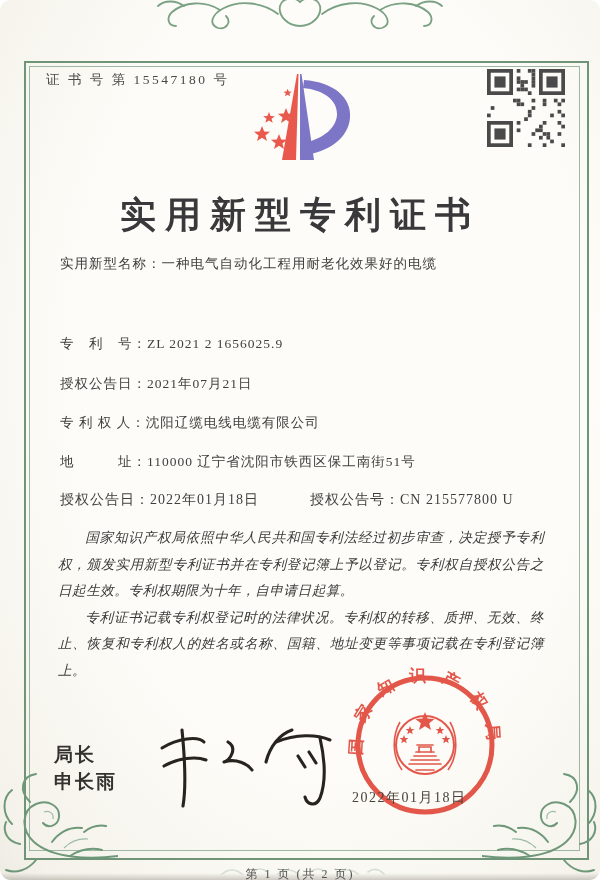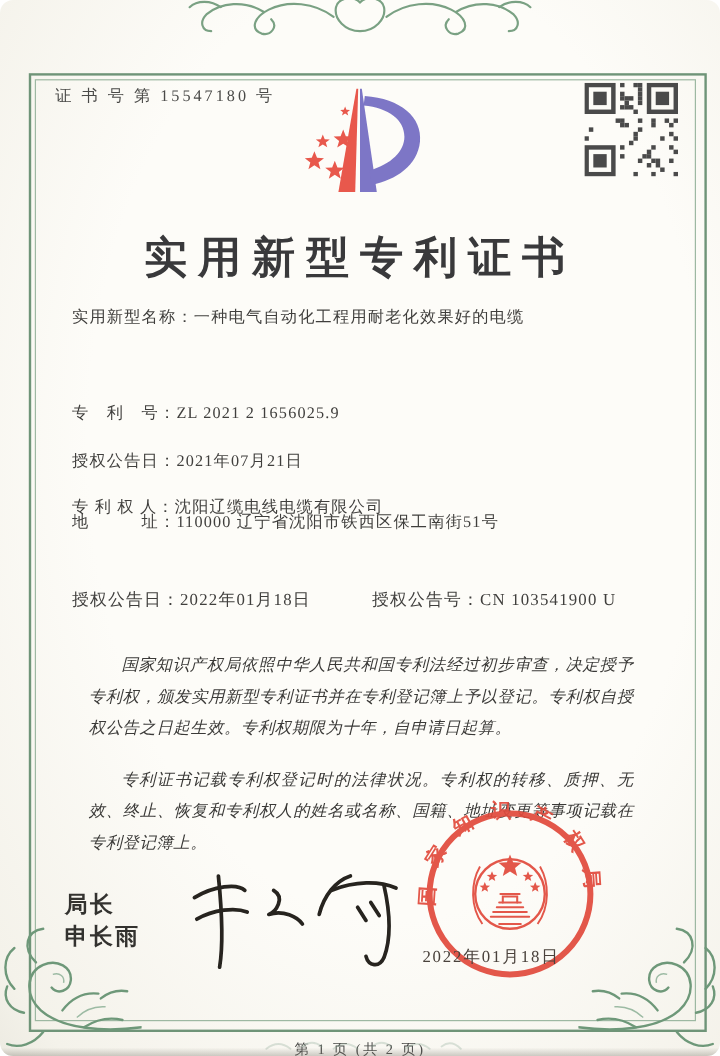--- a/index.html
+++ b/index.html
@@ -16,26 +16,26 @@
   
   .frame-outer{left:24px;top:61px;width:561px;height:795px;
     border:2.2px solid #6f9478;}
   .frame-inner{left:29px;top:66px;width:549px;height:783px;
     border:1px solid #9db8a2;}
   
   .cert-no{left:46px;top:71px;font-size:13.5px;letter-spacing:2.5px;color:#4a4a48;}
   .title{left:0;top:181px;width:600px;text-align:center;font-size:36px;font-weight:600;
     letter-spacing:9px;color:#39393b;margin-top:10px;}
   .field{left:60px;width:490px;font-size:13.5px;letter-spacing:1px;color:#403f3d;white-space:nowrap;}
-  .f0{top:255px;} .f1{top:296px;} .f2{top:335px;} .f3{top:375px;} .f4{top:414px;} .f5{top:426px;}
+  .f0{top:255px;} .f1{top:296px;} .f2{top:335px;} .f3{top:375px;} .f4{top:414px;} .f5{top:453px;}
   .grant-row{left:60px;top:491px;width:500px;font-size:14px;letter-spacing:1px;color:#403f3d;white-space:nowrap;}
   .grant-no{position:absolute;left:250px;top:0;}
   .paras{left:58px;top:525px;width:486px;font-size:13.6px;line-height:26.5px;
     color:#3b3a38;text-align:justify;font-style:italic;letter-spacing:.5px;}
-  .paras p{margin:16px;text-indent:2em;}
+  .paras p{margin:0;text-indent:2em;}
   .signer{left:54px;top:741px;font-family:"Liberation Sans","DejaVu Sans",sans-serif;
     font-weight:bold;font-size:19px;color:#33322f;line-height:27px;letter-spacing:2px;}
   .seal-date{left:352px;top:789px;width:160px;font-size:14px;letter-spacing:1.5px;color:#4a423c;z-index:4;}
   .footer{left:0;top:866px;width:600px;text-align:center;font-size:12px;letter-spacing:2px;color:#4a4a48;}
   svg{display:block;}
 </style>
 </head>
 <body>
 
 <div class="photo">
@@ -157,21 +157,21 @@
   <div class="abs title">实用新型专利证书</div>
 
   <div class="abs field f0"><span>实用新型名称：</span><span>一种电气自动化工程用耐老化效果好的电缆</span></div>
   <div class="abs field f2"><span>专　利　号：</span><span>ZL 2021 2 1656025.9</span></div>
   <div class="abs field f3"><span>授权公告日：</span><span>2021年07月21日</span></div>
   <div class="abs field f4"><span>专 利 权 人：</span><span>沈阳辽缆电线电缆有限公司</span></div>
   <div class="abs field f5"><span>地　　　址：</span><span>110000 辽宁省沈阳市铁西区保工南街51号</span></div>
 
   <div class="abs grant-row">
     <span><span>授权公告日：</span><span>2022年01月18日</span></span>
-    <span class="grant-no"><span>授权公告号：</span><span>CN 103541900 U</span></span>
+    <span class="grant-no"><span>授权公告号：</span><span>CN 215577800 U</span></span>
   </div>
 
   <div class="abs paras">
     <p>国家知识产权局依照中华人民共和国专利法经过初步审查，决定授予专利权，颁发实用新型专利证书并在专利登记簿上予以登记。专利权自授权公告之日起生效。专利权期限为十年，自申请日起算。</p>
     <p>专利证书记载专利权登记时的法律状况。专利权的转移、质押、无效、终止、恢复和专利权人的姓名或名称、国籍、地址变更等事项记载在专利登记簿上。</p>
   </div>
 
   <div class="abs signer">
     <div>局长</div>
     <div>申长雨</div>

